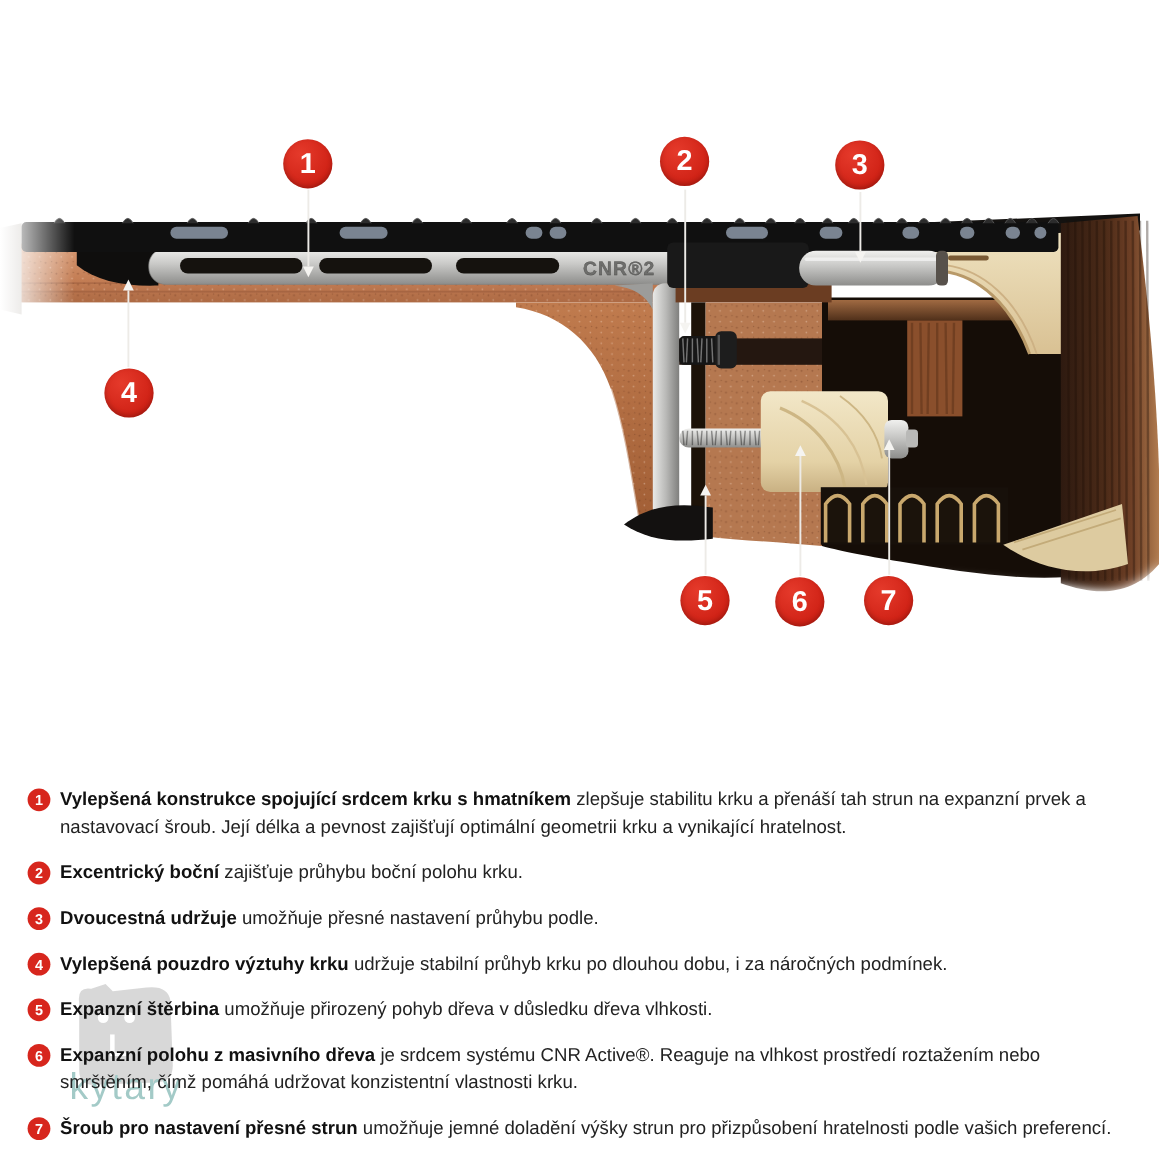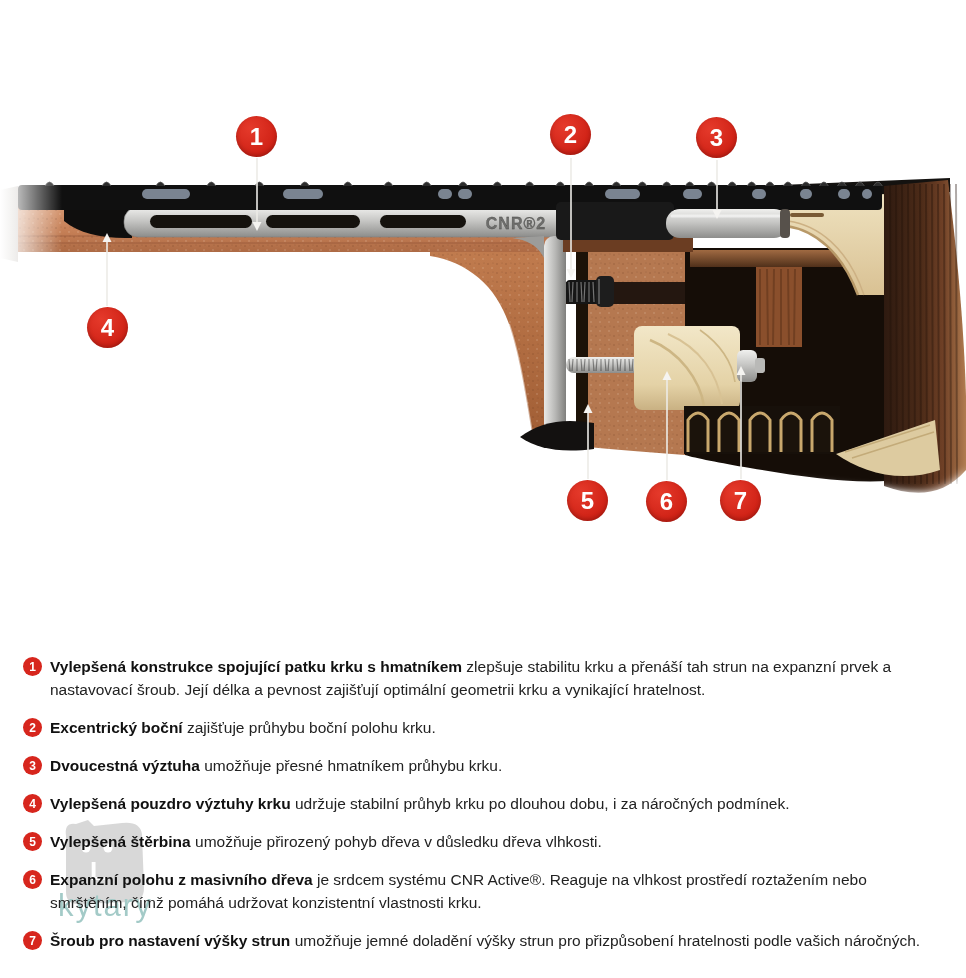--- a/index.html
+++ b/index.html
@@ -277,40 +277,40 @@
       <circle cx="30" cy="32" r="4.5" fill="#fff"></circle>
       <circle cx="52" cy="32" r="4.5" fill="#fff"></circle>
       <text x="42" y="64" text-anchor="middle" font-size="26" font-weight="bold" fill="#fff">L</text>
     </svg>
     <span class="word">kytary</span>
   </div>
 
   <div class="legend">
     <div class="li">
       <span class="lb">1</span>
-      <p class="lt"><strong>Vylepšená konstrukce spojující patku krku s hmatníkem</strong><span> zlepšuje stabilitu krku a přenáší tah strun na expanzní prvek a nastavovací šroub. Její délka a pevnost zajišťují optimální geometrii krku a vynikající hratelnost.</span></p>
+      <p class="lt"><strong>Vylepšená konstrukce spojující srdcem krku s hmatníkem</strong><span> zlepšuje stabilitu krku a přenáší tah strun na expanzní prvek a nastavovací šroub. Její délka a pevnost zajišťují optimální geometrii krku a vynikající hratelnost.</span></p>
     </div>
     <div class="li">
       <span class="lb">2</span>
       <p class="lt"><strong>Excentrický boční</strong><span> zajišťuje průhybu boční polohu krku.</span></p>
     </div>
     <div class="li">
       <span class="lb">3</span>
-      <p class="lt"><strong>Dvoucestná výztuha</strong><span> umožňuje přesné hmatníkem průhybu krku.</span></p>
+      <p class="lt"><strong>Dvoucestná udržuje</strong><span> umožňuje přesné nastavení průhybu podle.</span></p>
     </div>
     <div class="li">
       <span class="lb">4</span>
       <p class="lt"><strong>Vylepšená pouzdro výztuhy krku</strong><span> udržuje stabilní průhyb krku po dlouhou dobu, i za náročných podmínek.</span></p>
     </div>
     <div class="li">
       <span class="lb">5</span>
-      <p class="lt"><strong>Vylepšená štěrbina</strong><span> umožňuje přirozený pohyb dřeva v důsledku dřeva vlhkosti.</span></p>
+      <p class="lt"><strong>Expanzní štěrbina</strong><span> umožňuje přirozený pohyb dřeva v důsledku dřeva vlhkosti.</span></p>
     </div>
     <div class="li">
       <span class="lb">6</span>
       <p class="lt"><strong>Expanzní polohu z masivního dřeva</strong><span> je srdcem systému CNR Active®. Reaguje na vlhkost prostředí roztažením nebo smrštěním, čímž pomáhá udržovat konzistentní vlastnosti krku.</span></p>
     </div>
     <div class="li">
       <span class="lb">7</span>
-      <p class="lt"><strong>Šroub pro nastavení výšky strun</strong><span> umožňuje jemné doladění výšky strun pro přizpůsobení hratelnosti podle vašich náročných.</span></p>
+      <p class="lt"><strong>Šroub pro nastavení přesné strun</strong><span> umožňuje jemné doladění výšky strun pro přizpůsobení hratelnosti podle vašich preferencí.</span></p>
     </div>
   </div>
 </div>
 
 </body></html>

